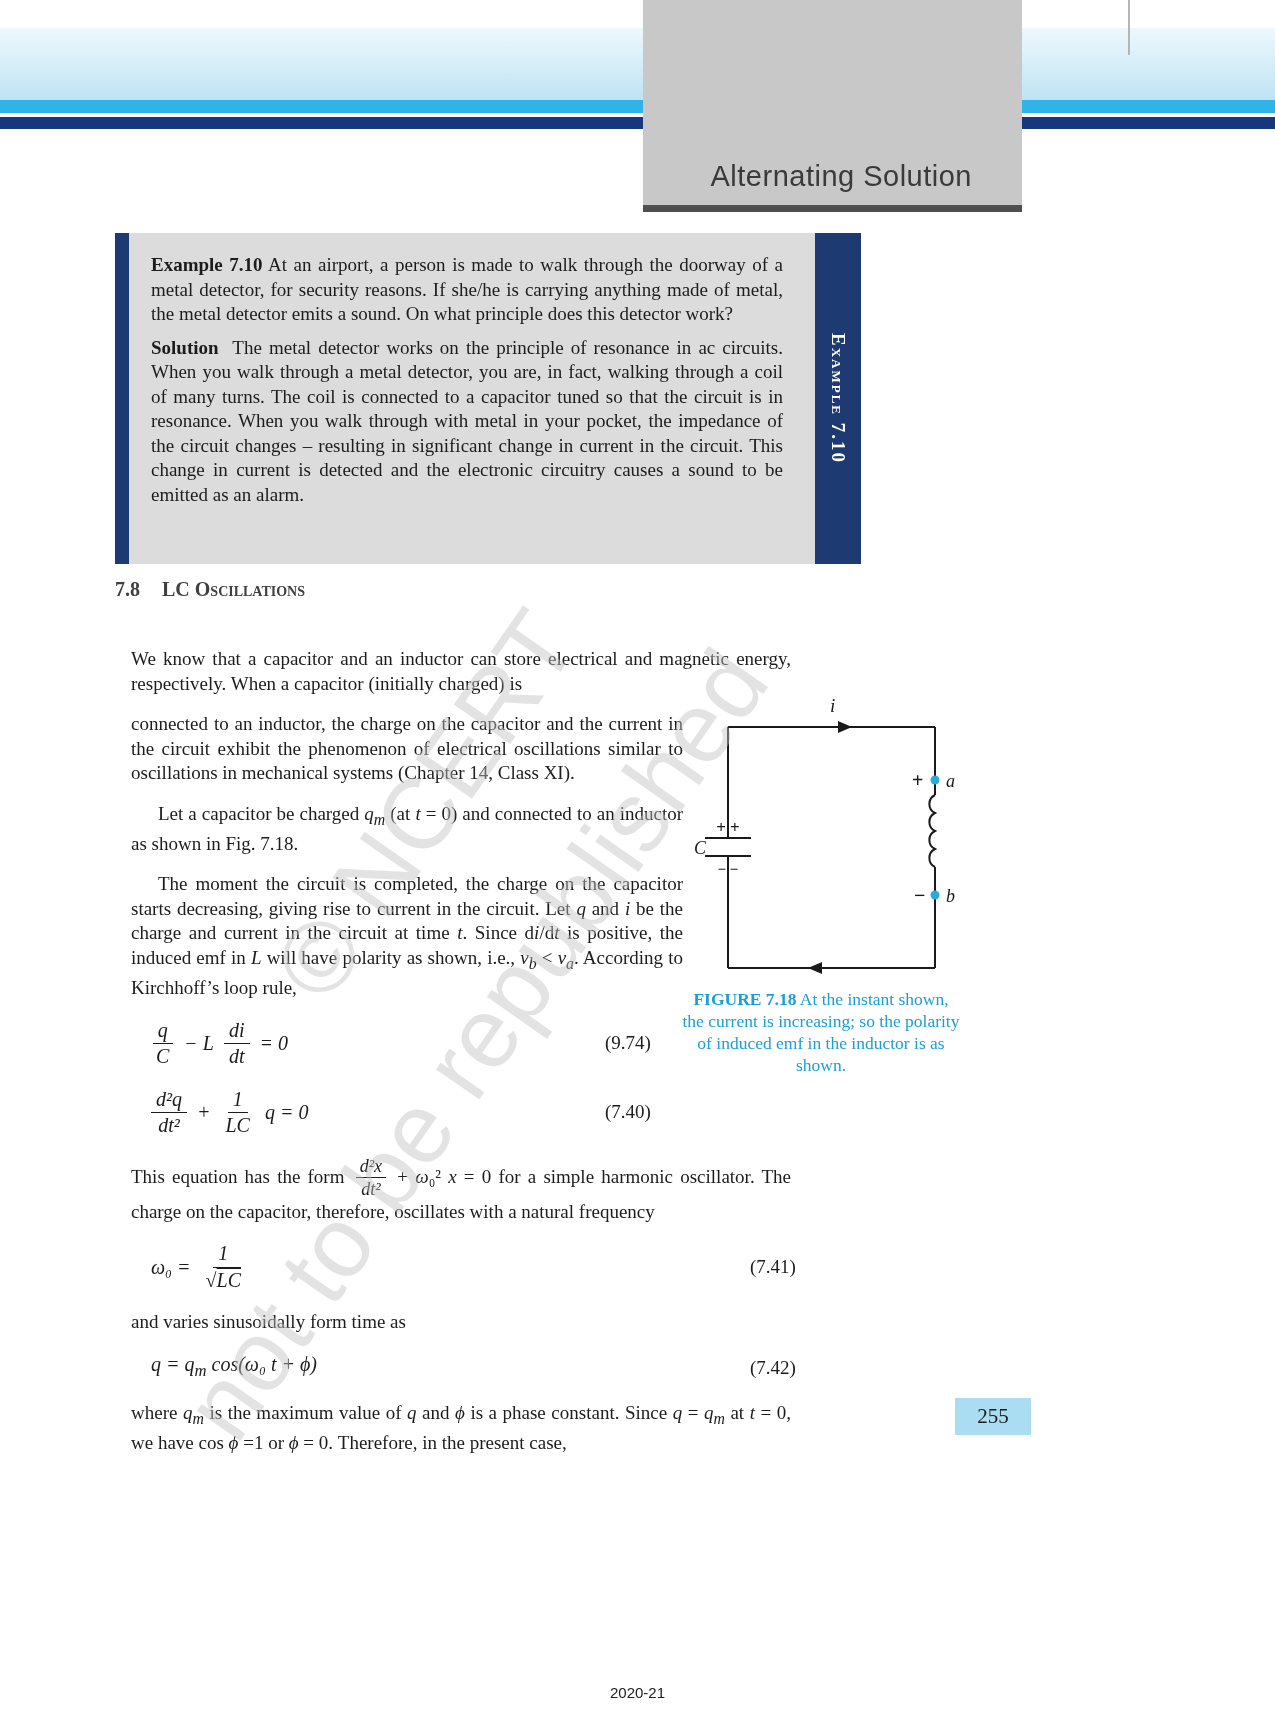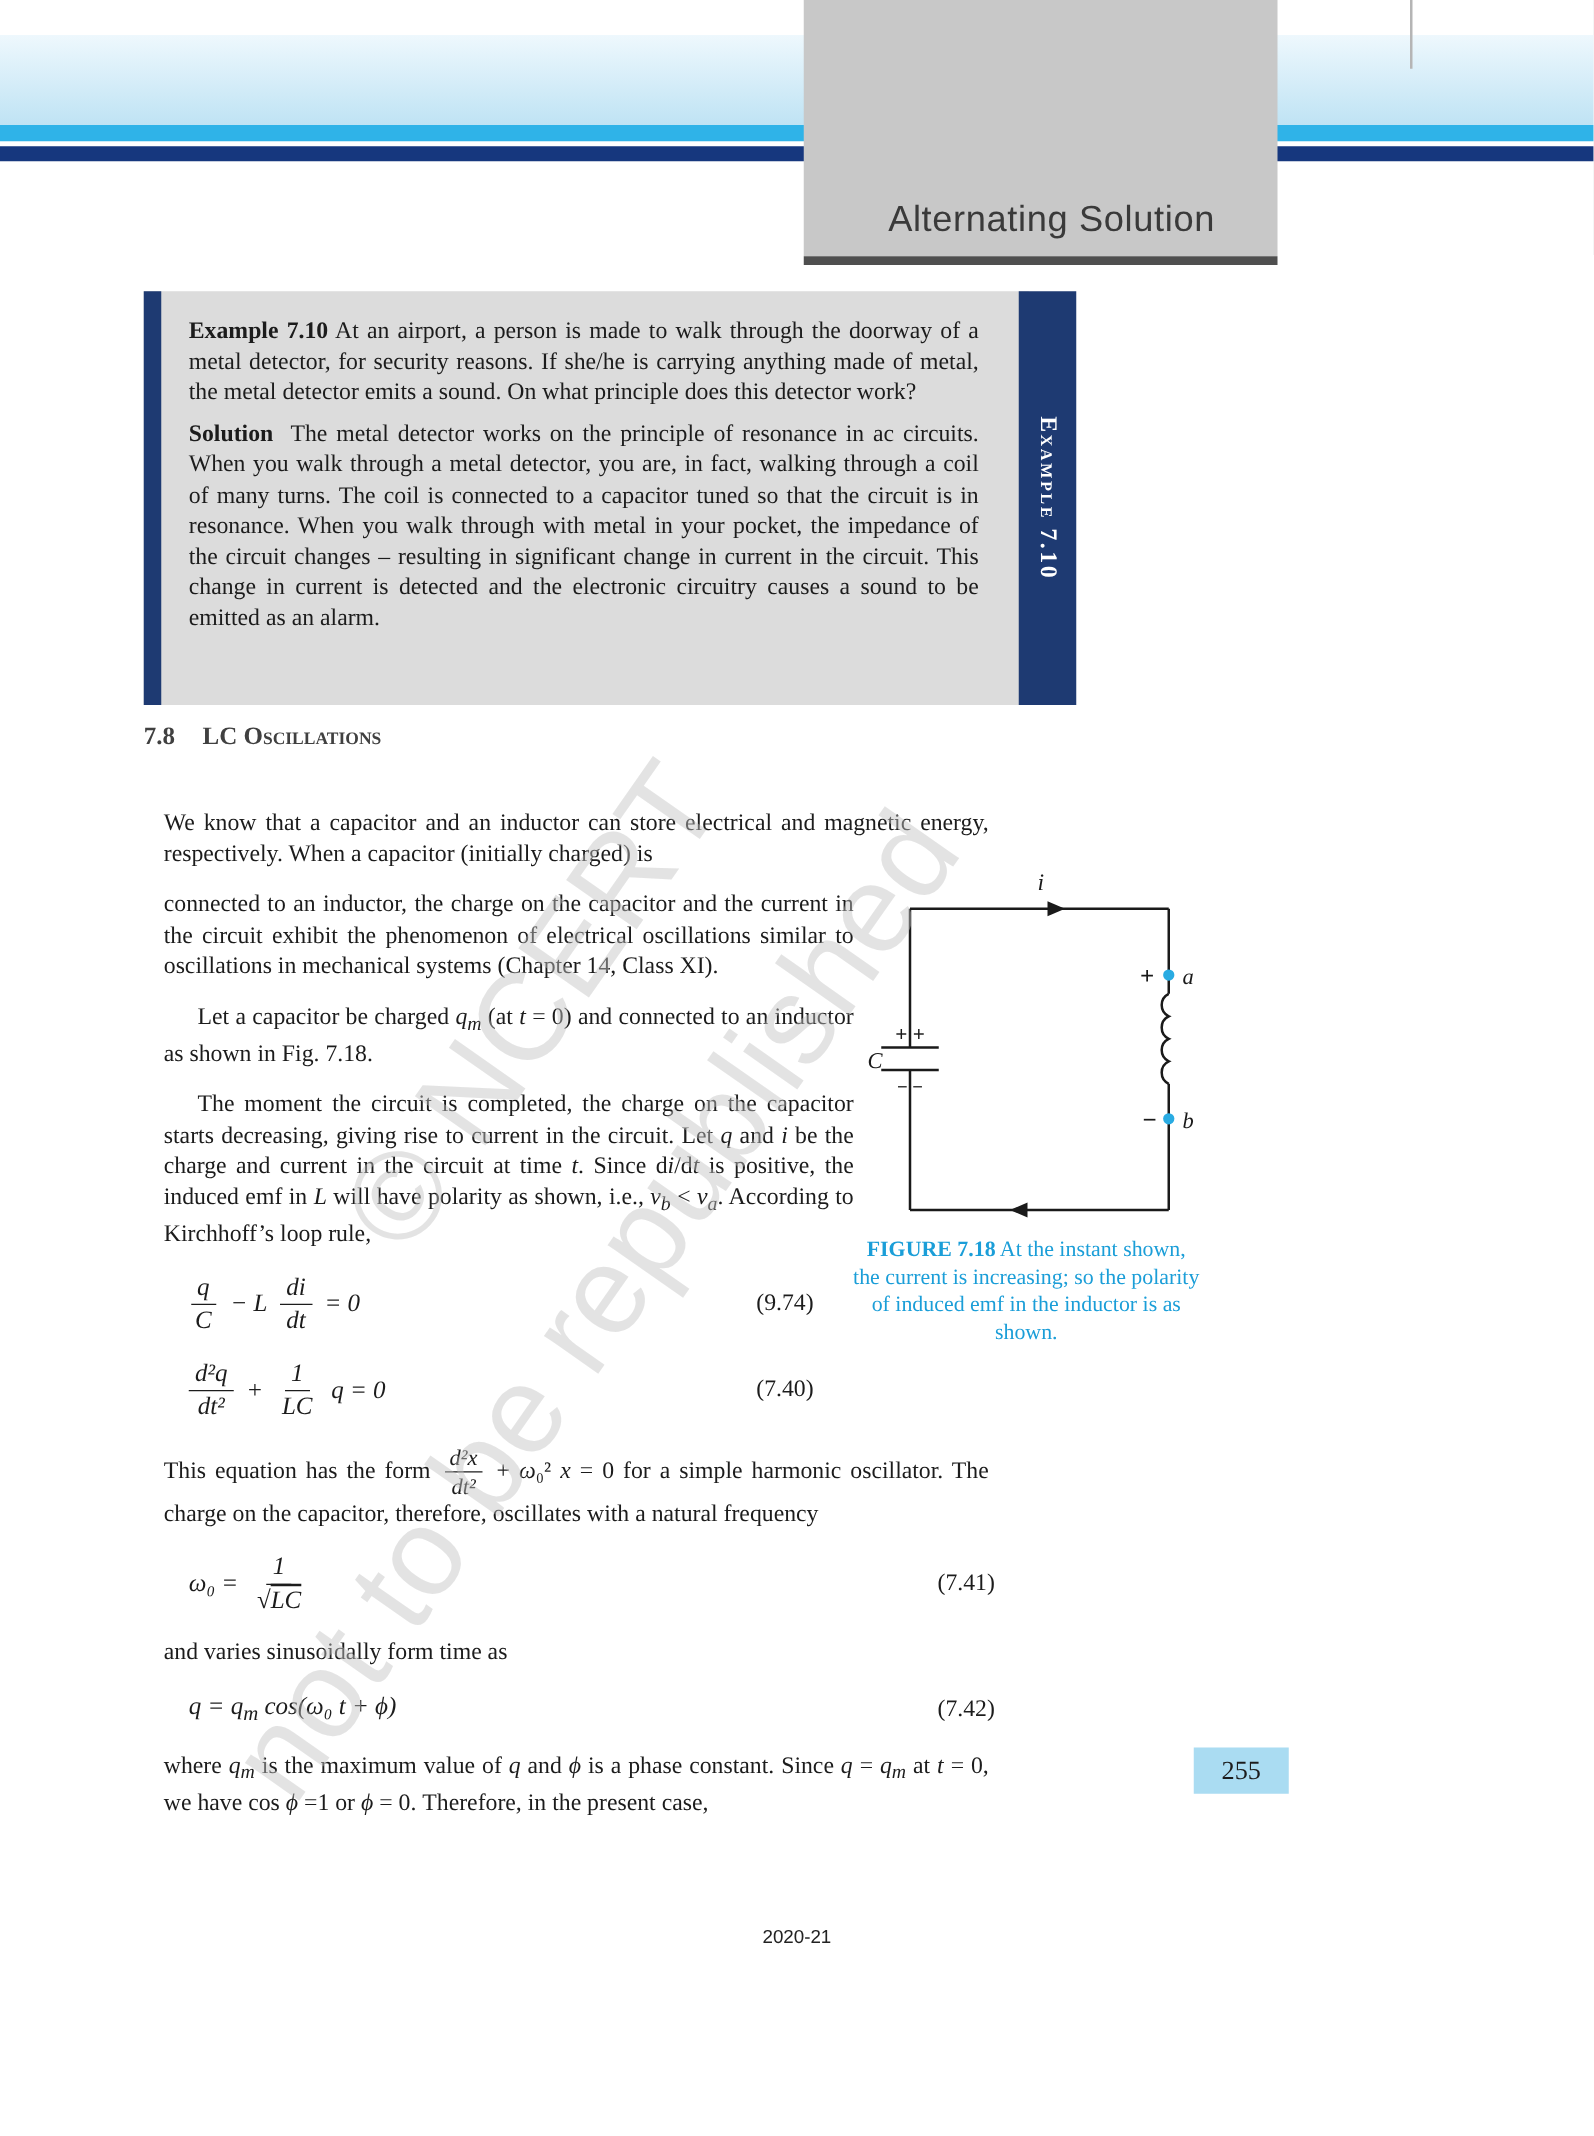--- a/index.html
+++ b/index.html
@@ -78,21 +78,21 @@
   
   .wm { position:absolute; color:#c3c3c3; opacity:0.45; font-family:"Liberation Sans", sans-serif;
         font-size:100px; white-space:nowrap; pointer-events:none; z-index:9;
         transform:rotate(-55deg); transform-origin:left bottom; }
   .wm1 { left:345px; top:905px; }
   .wm2 { left:255px; top:1345px; }
 
   
   .page-badge { position:absolute; left:955px; top:1398px; width:76px; height:37px; background:#aadcf2;
                 display:flex; align-items:center; justify-content:center; font-size:21px; }
-  .footer { position:absolute; left:0; top:1541px; width:100%; text-align:center;
+  .footer { position:absolute; left:0; top:1684px; width:100%; text-align:center;
             font-family:"Liberation Sans", sans-serif; font-size:15px; color:#222; }
 
   svg text { font-family:"Liberation Serif", serif; }
 </style>
 </head>
 <body>
 
 <div class="page">
 
   <div class="band"></div>

